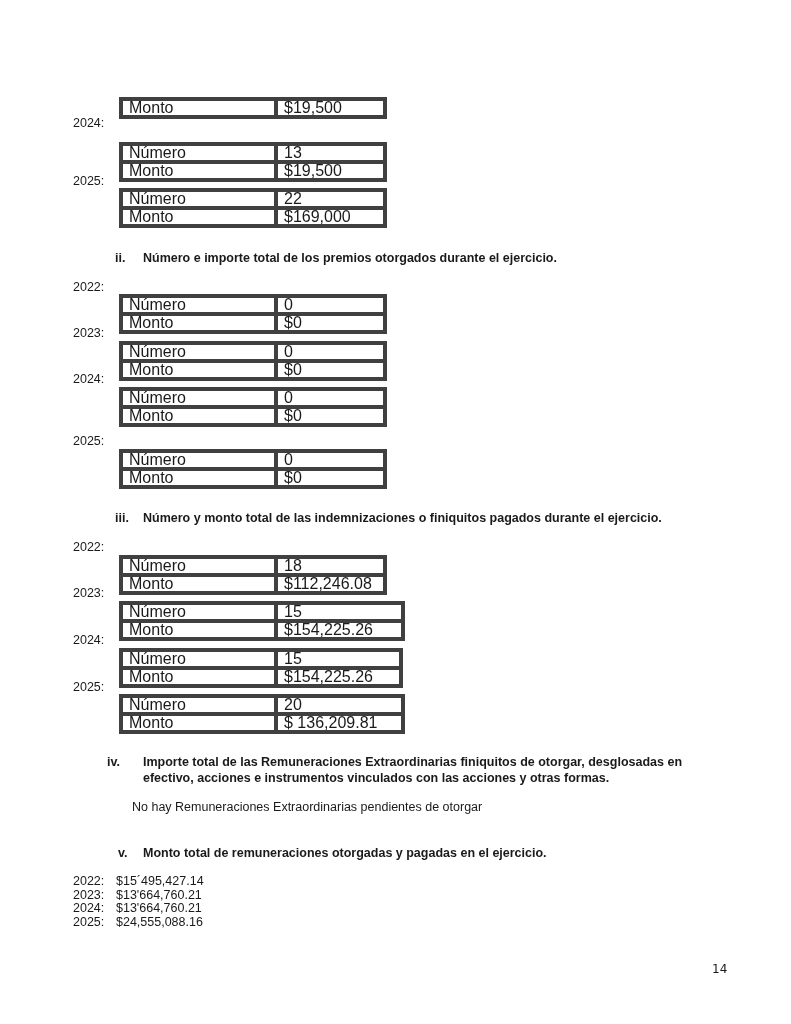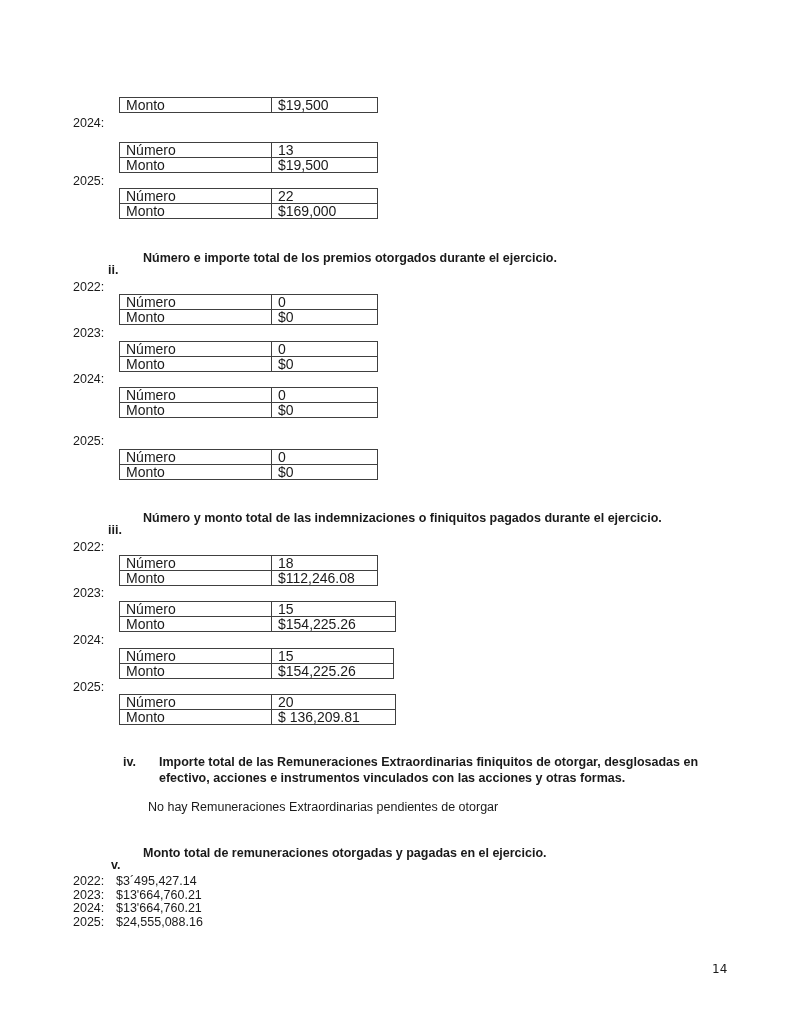--- a/index.html
+++ b/index.html
@@ -1,28 +1,28 @@
 <!DOCTYPE html>
 <html><head>
 <meta charset="utf-8">
 <style>
   html, body { margin: 0; padding: 0; background: #ffffff; }
   body { width: 791px; height: 1024px; position: relative; overflow: hidden;
          font-family: "Liberation Sans", sans-serif; color: #1a1a1a; font-size: 12.5px; }
   .year { position: absolute; left: 73px; line-height: 15px; }
   table.kv { position: absolute; border-collapse: collapse; left: 119px; }
-  table.kv td { border: 1px solid #404040; height: 14px; line-height: 14px; padding: 0 0 0 6px; font-size: 14px; }
+  table.kv td { border: 4px solid #404040; height: 14px; line-height: 14px; padding: 0 0 0 6px; font-size: 16px; }
   table.kv td.k { width: 145px; }
   table.kv td.v { width: 99px; }
   table.kv.wide td.v { width: 117px; }
   table.kv.wide2 td.v { width: 115px; }
   .heading { position: absolute; font-weight: bold; line-height: 16px; }
-  .heading .num { position: absolute; left: 1px; margin-top: 12px; }
+  .heading .num { position: absolute; left: 8px; }
   .heading .txt { position: absolute; left: 36px; white-space: nowrap; }
-  .plain { position: absolute; line-height: 15px; white-space: nowrap; margin-left: 16px; }
+  .plain { position: absolute; line-height: 15px; white-space: nowrap; }
   .totals { position: absolute; left: 73px; line-height: 13.5px; }
   .totals div span.y { display: inline-block; width: 43px; }
   .pagenum { position: absolute; left: 712px; top: 962px; font-family: "DejaVu Sans", sans-serif; font-size: 12px; }
 </style>
 </head>
 <body>
 
 <table class="kv" style="top:97px;">
   <tbody>
       <tr>
@@ -175,19 +175,19 @@
 <div class="plain" style="left:107px; top:755px; font-weight:bold;">iv.</div>
 <div class="plain" style="left:143px; top:755px; font-weight:bold;">Importe total de las Remuneraciones Extraordinarias finiquitos de otorgar, desglosadas en</div>
 <div class="plain" style="left:143px; top:771px; font-weight:bold;">efectivo, acciones e instrumentos vinculados con las acciones y otras formas.</div>
 <div class="plain" style="left:132px; top:800px;">No hay Remuneraciones Extraordinarias pendientes de otorgar</div>
 
 <div class="heading" style="left:110px; top:845px;">
   <span class="num">v.</span>
   <span class="txt" style="left:33px;">Monto total de remuneraciones otorgadas y pagadas en el ejercicio.</span>
 </div>
 <div class="totals" style="top:875px;">
-  <div><span class="y">2022:</span><span>$3´495,427.14</span></div>
+  <div><span class="y">2022:</span><span>$15´495,427.14</span></div>
   <div><span class="y">2023:</span><span>$13'664,760.21</span></div>
   <div><span class="y">2024:</span><span>$13'664,760.21</span></div>
   <div><span class="y">2025:</span><span>$24,555,088.16</span></div>
 </div>
 
 <div class="pagenum">14</div>
 
 </body></html>

